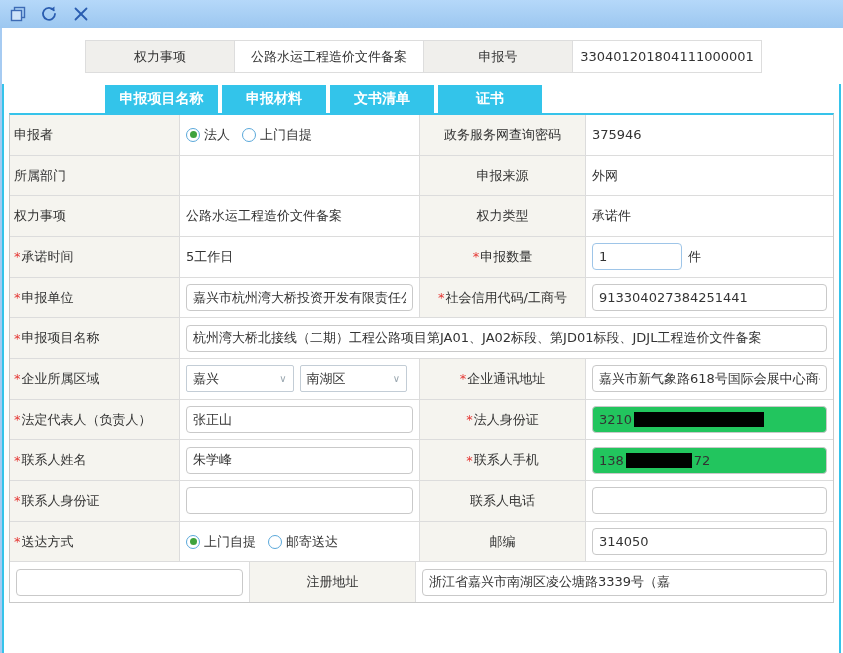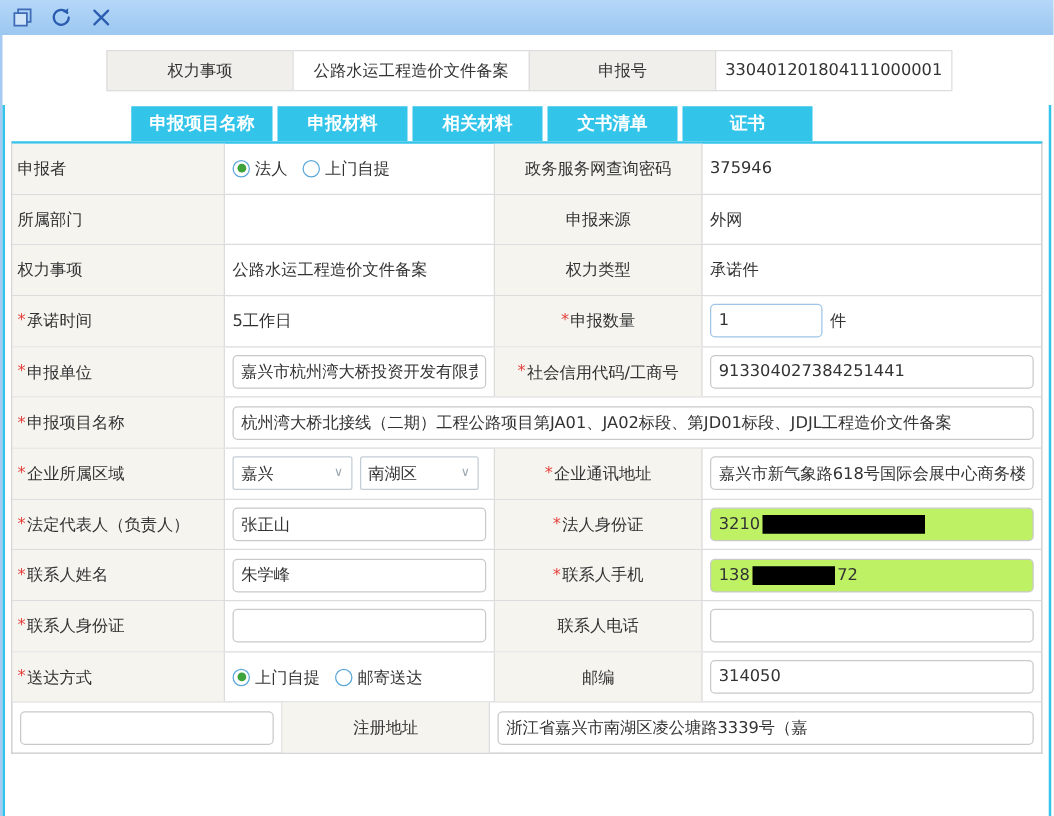--- a/index.html
+++ b/index.html
@@ -34,36 +34,36 @@
   
   .ftable { position:absolute; top:113px; left:9px; width:825px; height:490px;
     border:1px solid #c9c9c9; border-top:2px solid #36c3ea; display:flex; flex-direction:column;
     font-size:13px; color:#333; background:#fff; }
   .frow { flex:1; display:flex; border-bottom:1px solid #dcdcdc; min-height:0; }
   .frow:last-child { border-bottom:none; }
   .lcell  { width:170px; background:#f5f4ef; border-right:1px solid #dcdcdc;
             display:flex; align-items:center; text-align:center; padding:0 4px; }
   .l2cell { width:166px; background:#f5f4ef; border-right:1px solid #dcdcdc;
             display:flex; align-items:center; justify-content:center; text-align:center; padding:0 4px; }
-  .vcell  { width:216px; border-right:1px solid #dcdcdc; display:flex; align-items:center; padding:0 6px; overflow:hidden; }
+  .vcell  { width:240px; border-right:1px solid #dcdcdc; display:flex; align-items:center; padding:0 6px; overflow:hidden; }
   .v2cell { flex:1; display:flex; align-items:center; padding:0 6px; overflow:hidden; }
   .vspan  { flex:1; display:flex; align-items:center; padding:0 6px; overflow:hidden; }
 
   .req { color:#e53935; margin-right:1px; }
   .ptext { white-space:nowrap; }
 
   .txt { height:27px; border:1px solid #c9c9c9; border-radius:4px; padding:0 6px; font-size:13px;
          font-family:inherit; color:#333; background:#fff; outline:none; }
   .w-l { width:230px; }
   .w-r { width:100%; }
   .w-full { width:100%; }
   .small { width:90px; border-color:#9ec5e8; }
   .unit { margin-left:6px; }
 
-  .inputbox { height:27px; border:1px solid #c9c9c9; border-radius:4px; background:#bef264;
+  .inputbox { height:27px; border:1px solid #c9c9c9; border-radius:4px; background:#22c55e;
     display:flex; align-items:center; padding:0 6px; width:100%; overflow:hidden; white-space:nowrap; }
   .redact { display:inline-block; height:15px; background:#000; margin:0 2px; flex:none; }
 
   .select { width:114px; height:27px; border:1px solid #c3cdd6; border-radius:2px; background:#fff;
     display:flex; align-items:center; justify-content:space-between; padding:0 6px; margin-right:6px; cursor:pointer; }
   .chev { color:#9aa7b0; font-size:10px; }
 
   .radio-opt { display:flex; align-items:center; margin-right:12px; gap:4px; cursor:pointer; }
   .radio { width:14px; height:14px; border-radius:50%; border:1px solid #5aa8da; background:#fff;
     display:inline-flex; align-items:center; justify-content:center; flex:none; }
@@ -103,21 +103,20 @@
     <div class="hcell glabel">权力事项</div>
     <div class="hcell hval">公路水运工程造价文件备案</div>
     <div class="hcell glabel">申报号</div>
     <div class="hcell hval">330401201804111000001</div>
   </div>
 
   <div class="tabstrip">
     <div class="tab active" style="width:92px">基本信息</div>
     <div class="tab" style="width:113px">申报项目名称</div>
     <div class="tab" style="width:104px">申报材料</div>
-    <div class="tab" style="width:104px">相关材料</div>
     <div class="tab" style="width:104px">文书清单</div>
     <div class="tab" style="width:104px">证书</div>
   </div>
 
   <div class="ftable">
 
     <div class="frow">
       <div class="lcell">
           <span>申报者</span>
         </div>

